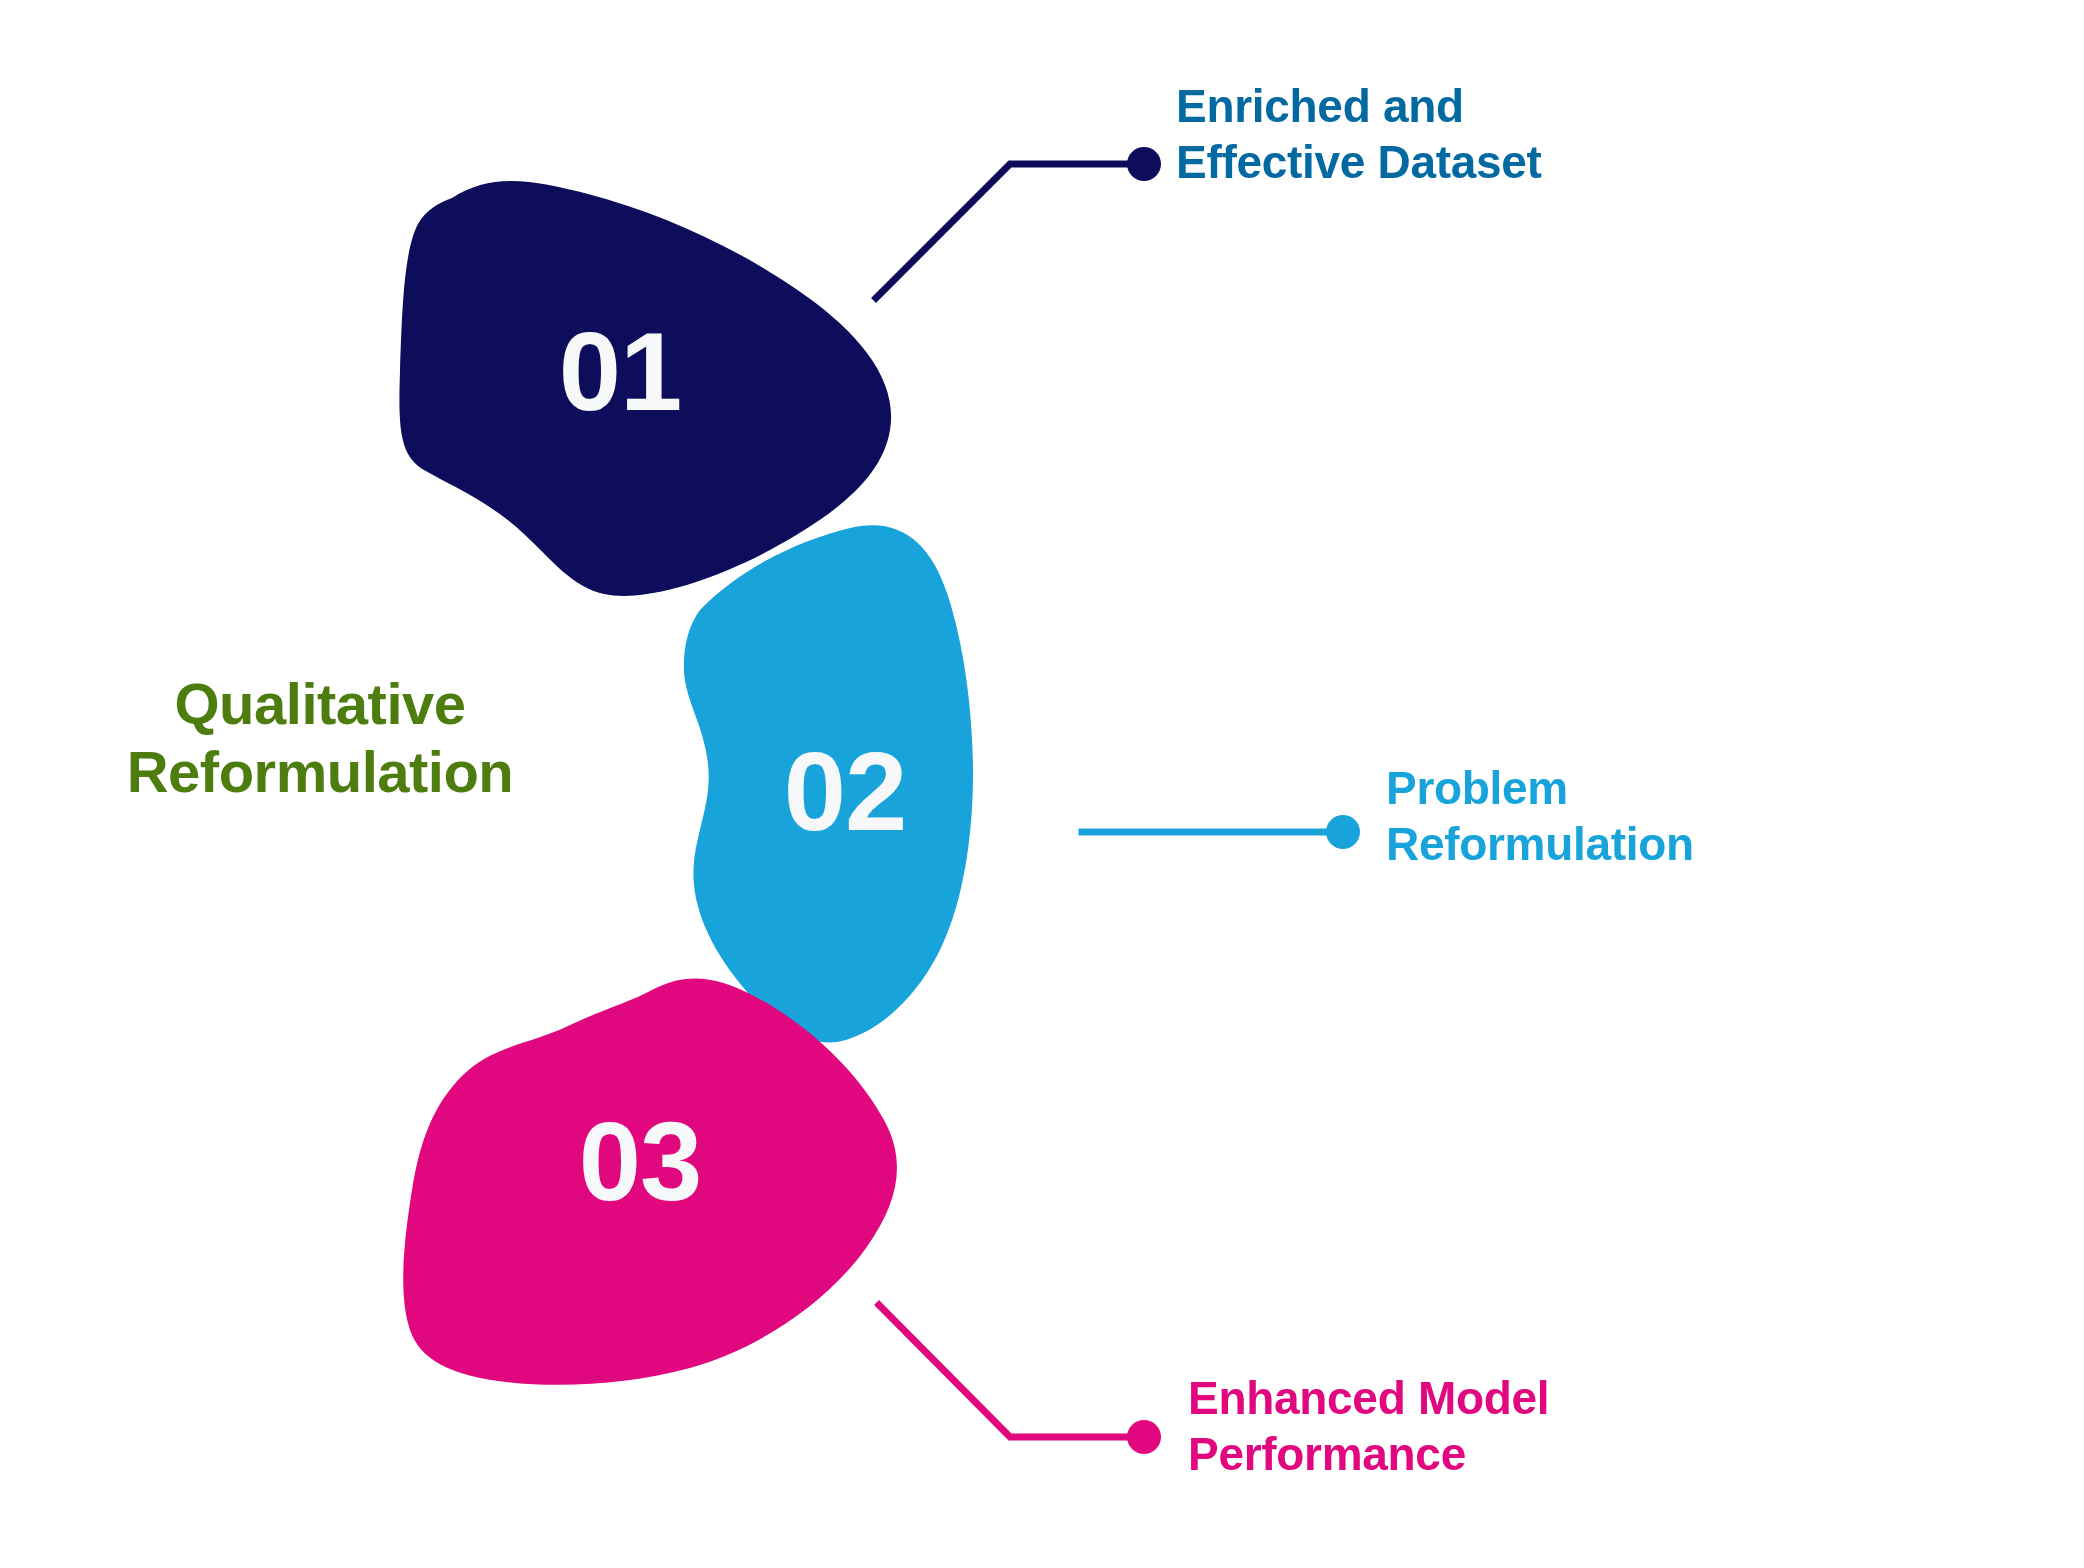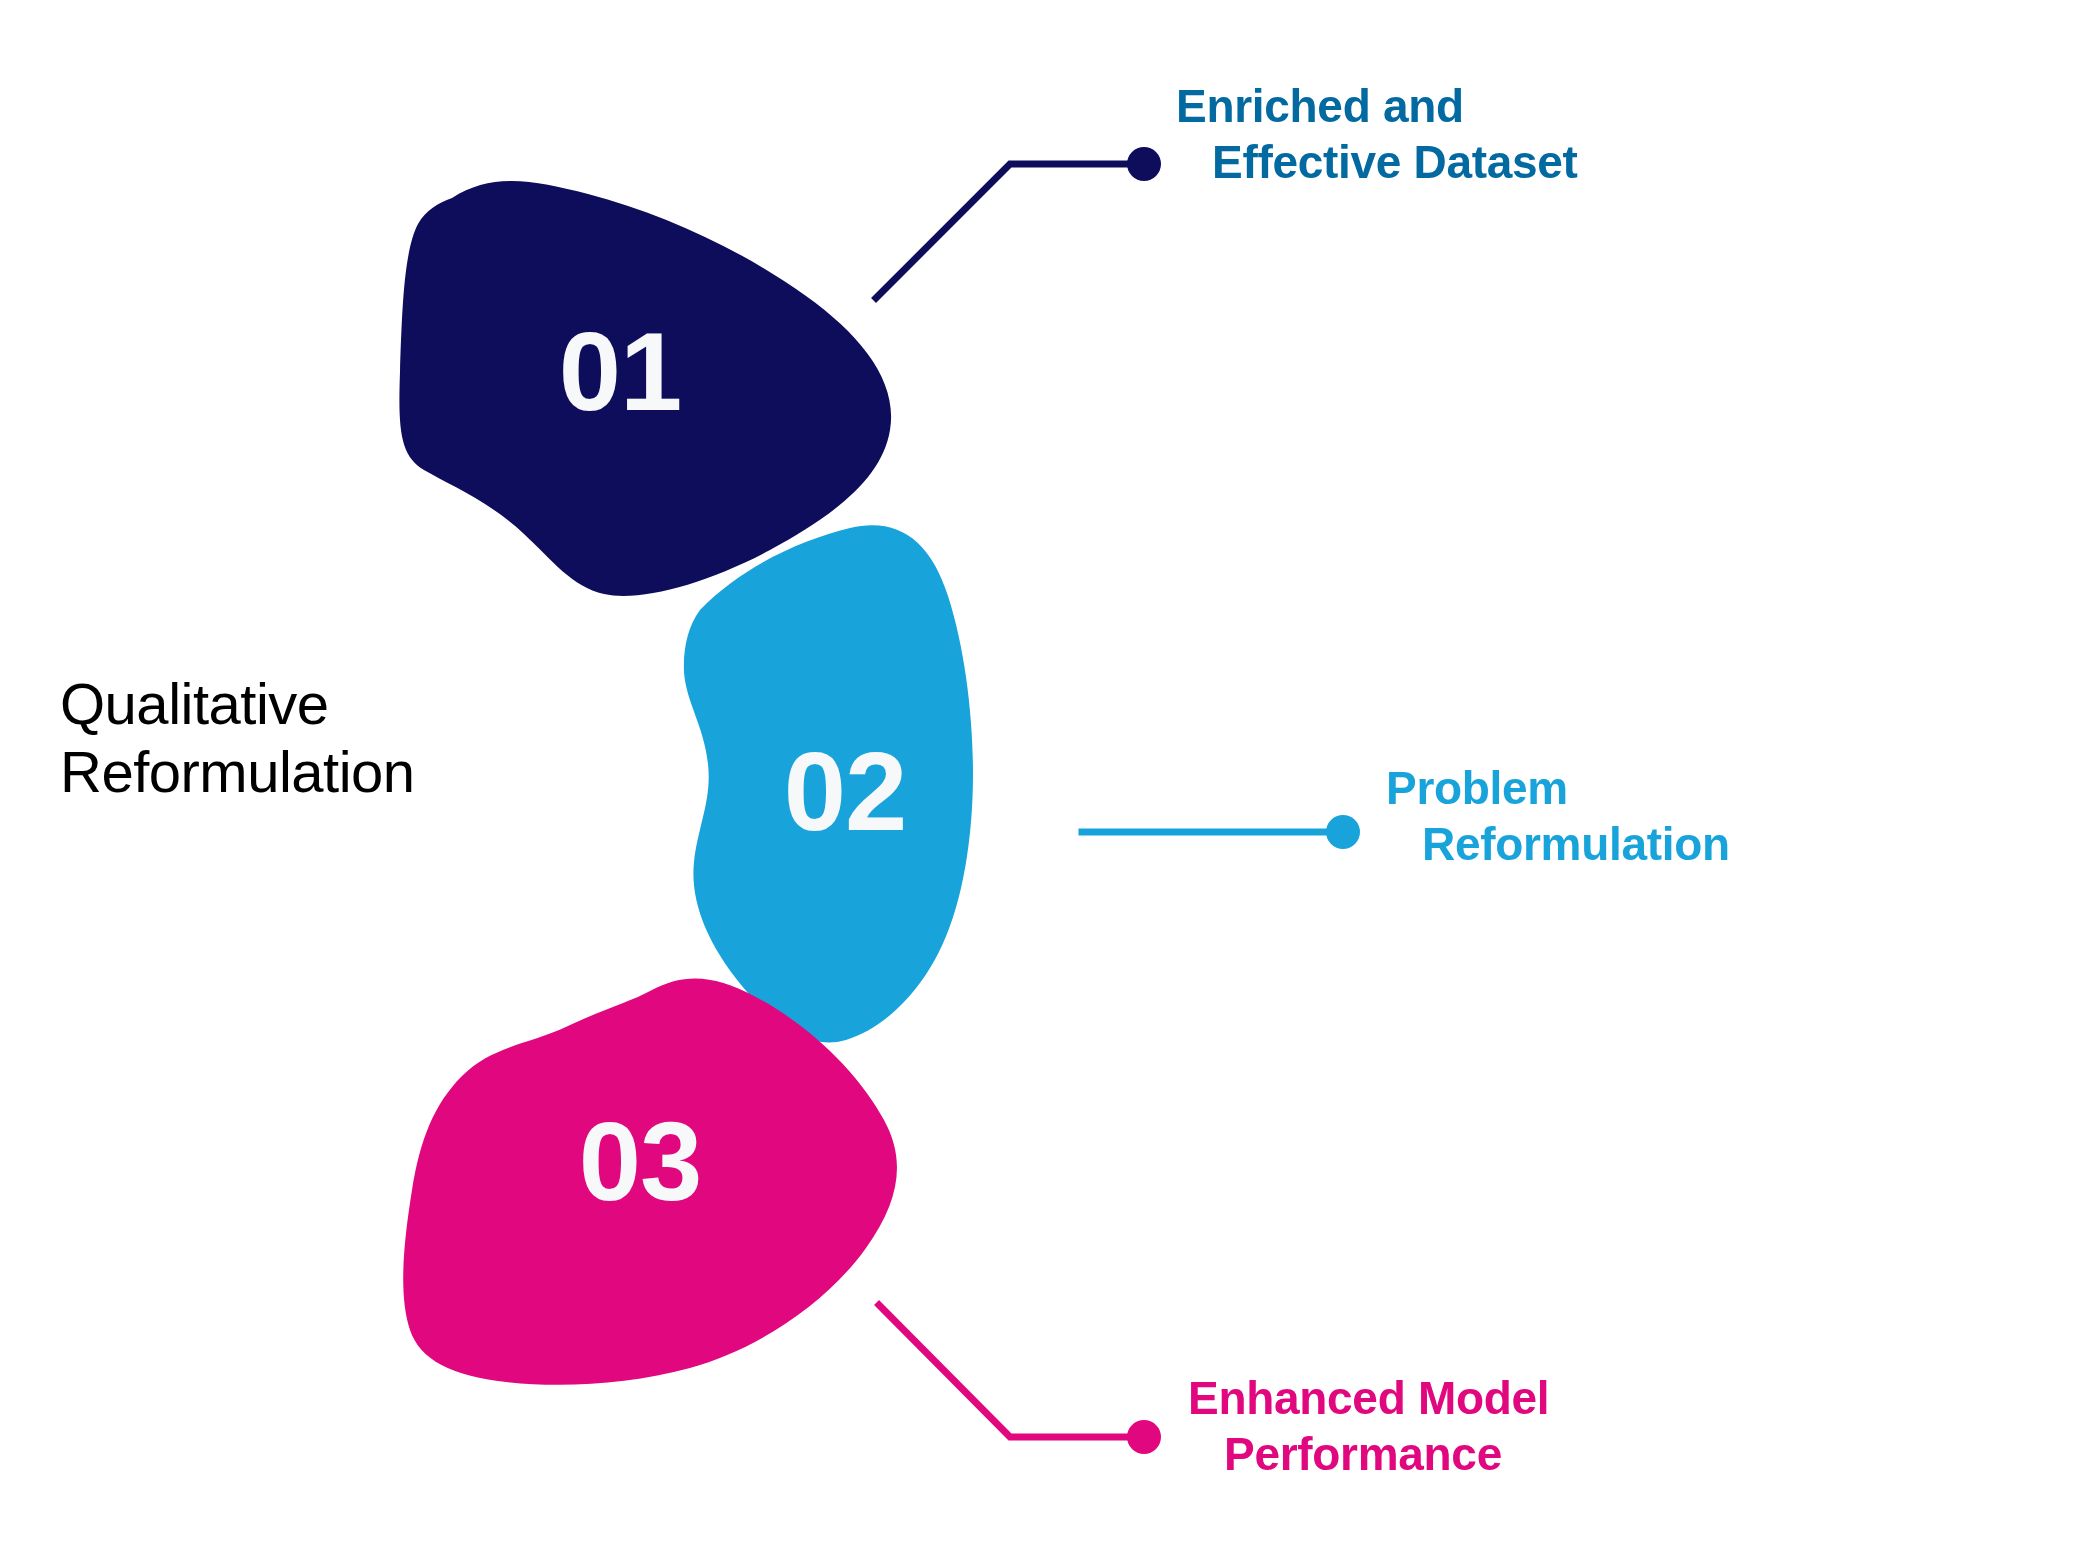--- a/index.html
+++ b/index.html
@@ -37,38 +37,39 @@
     font-family: "Liberation Sans", sans-serif;
     font-weight: 700;
     font-size: 112px;
     letter-spacing: -1px;
     fill: #f7f8f9;
   }
 
   .center-title {
     position: absolute;
     font-family: "Liberation Sans", sans-serif;
-    font-weight: 400;
+    font-weight: 700;
     font-size: 58px;
     line-height: 1.18;
-    color: #000000;
+    color: #4d7c0f;
+    text-align: center;
     letter-spacing: -0.5px;
     white-space: nowrap;
   }
 
   .callout-label {
     position: absolute;
     font-family: "Liberation Sans", sans-serif;
     font-weight: 700;
     font-size: 46px;
     line-height: 1.22;
     letter-spacing: -0.3px;
     white-space: nowrap;
   }
-  .callout-line2 { display: block; margin-left: 36px; }
+  .callout-line2 { display: block; }
 
   #label-1 { color: #0369a1; left: 1176px; top: 78px; }
   #label-2 { color: #18a4db; left: 1386px; top: 760px; }
   #label-3 { color: #e0077f; left: 1188px; top: 1370px; }
 </style>
 </head>
 <body>
 
 <div id="canvas">
 

